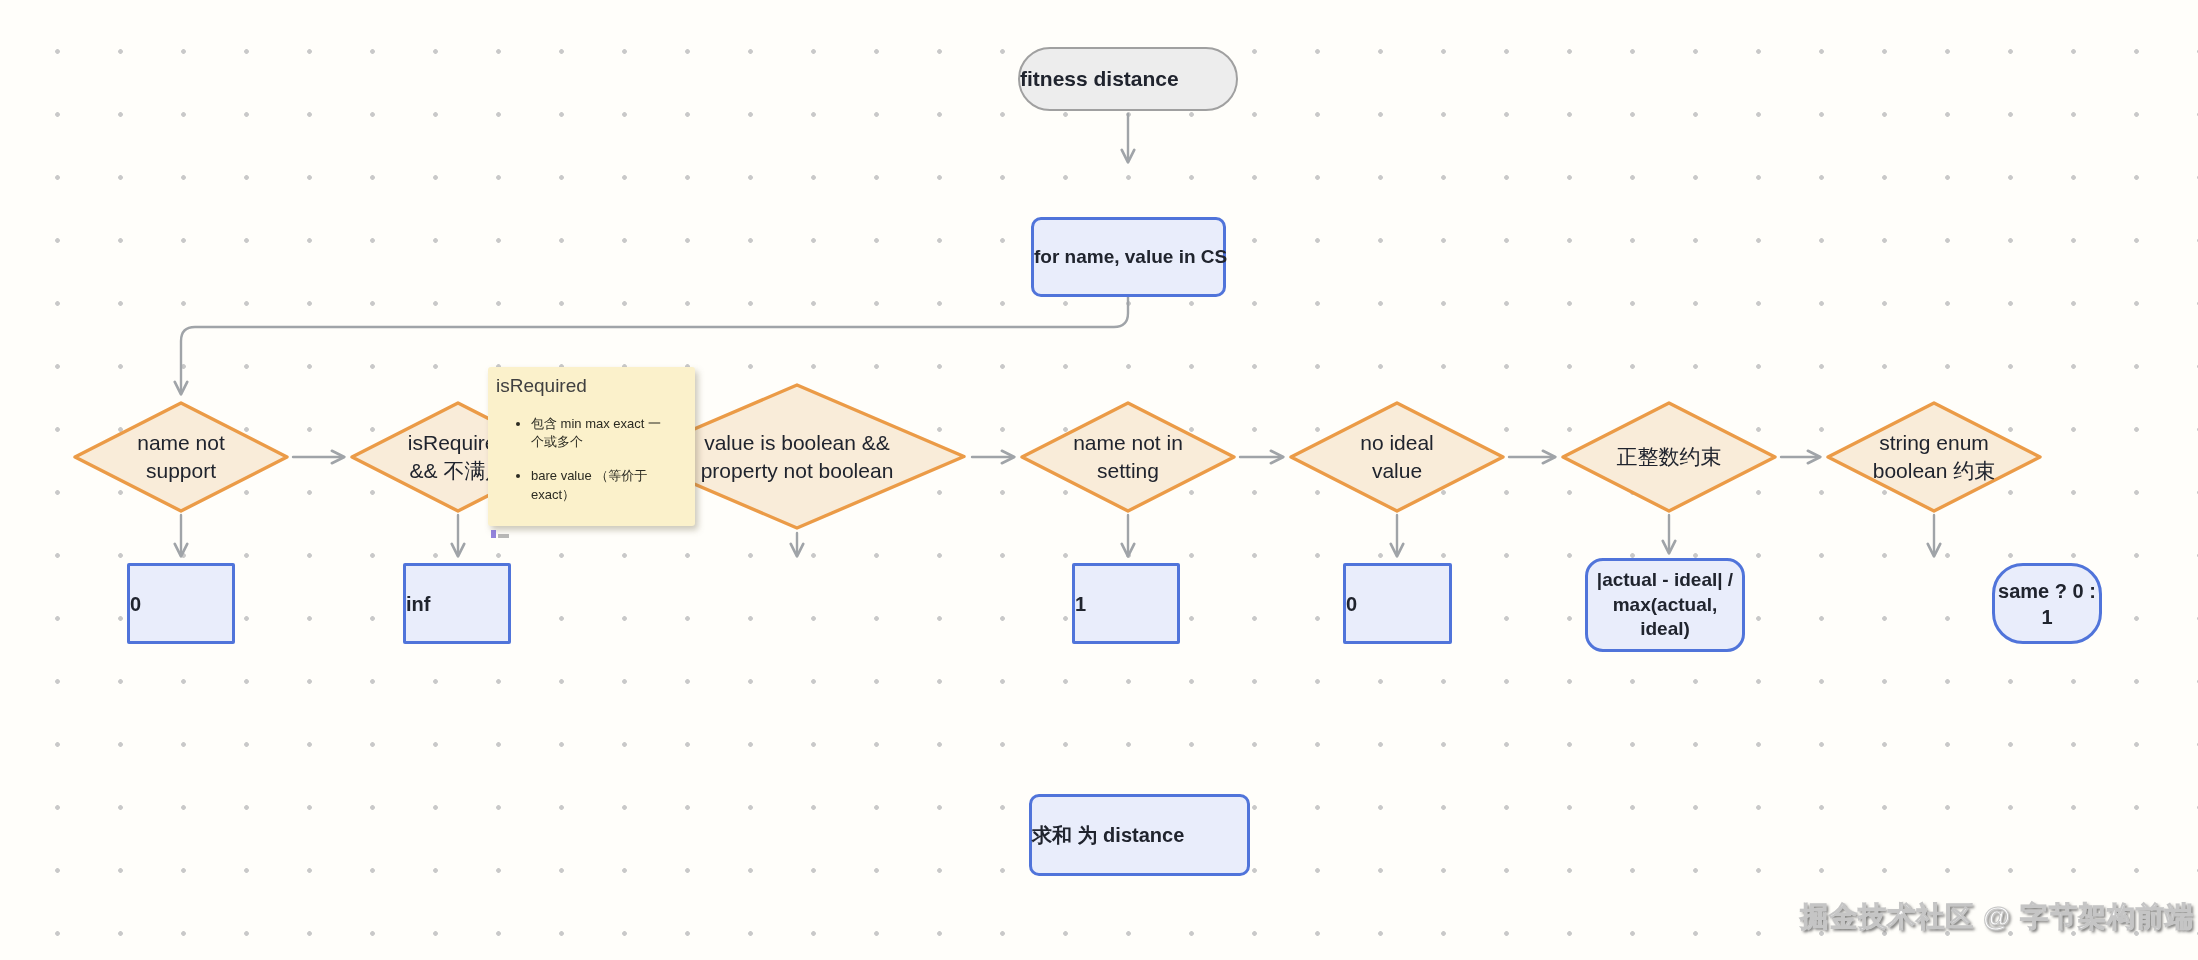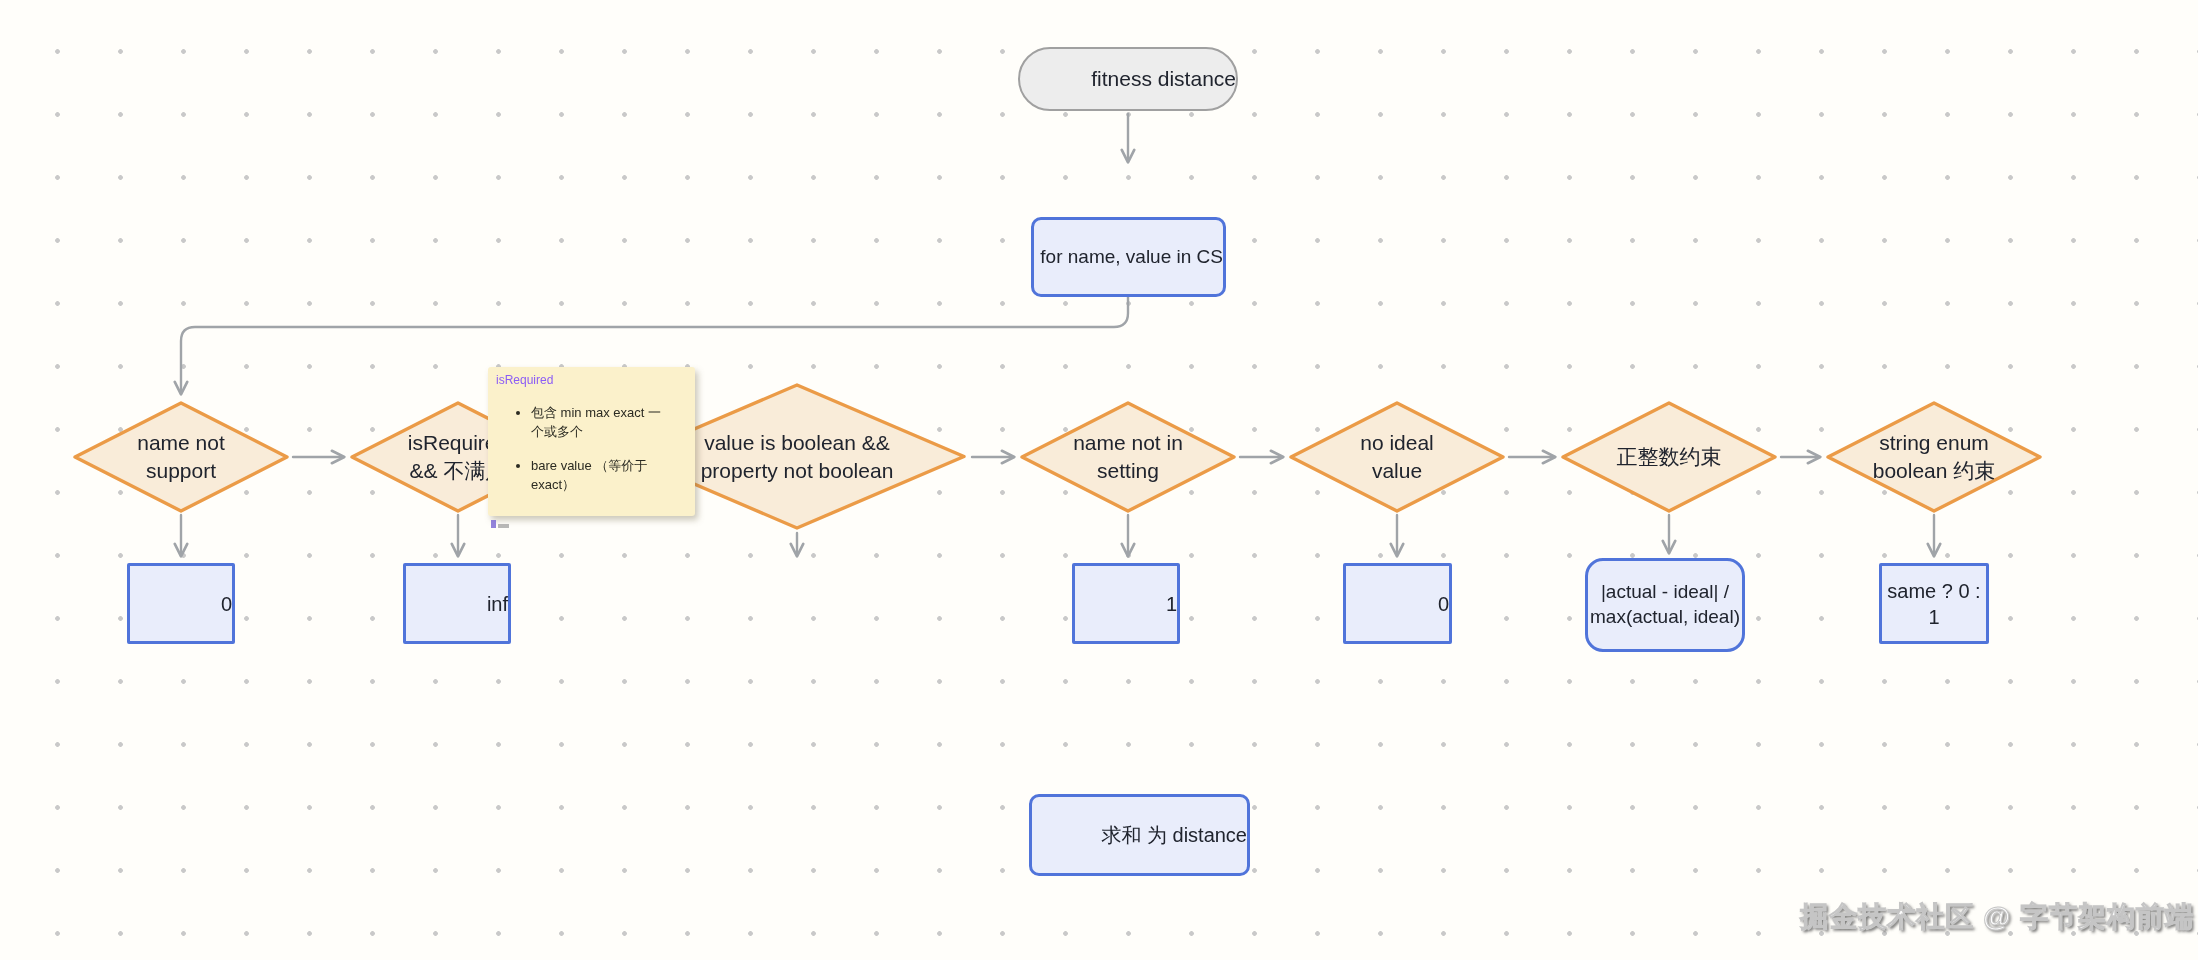--- a/index.html
+++ b/index.html
@@ -11,21 +11,21 @@
     position:relative;
     width:2198px;height:960px;
     overflow:hidden;
     background-color:#fffefa;
     background-image:radial-gradient(circle,#c9c9c9 2px,transparent 2.7px);
     background-size:63px 63px;
     background-position:26px 20px;
     color:#20242e;
   }
   .edges{position:absolute;left:0;top:0;width:2198px;height:960px;pointer-events:none;}
-  .node{position:absolute;display:flex;align-items:center;justify-content:flex-end;text-align:center;box-sizing:border-box;}
+  .node{position:absolute;display:flex;align-items:center;justify-content:flex-start;text-align:center;box-sizing:border-box;font-weight:bold;}
   .pill{
     background:#ededed;border:2.5px solid #a0a0a0;border-radius:34px;
     font-size:21px;
   }
   .bluebox{
     background:#e9edfb;border:3px solid #5074da;border-radius:10px;
     font-size:19px;white-space:nowrap;
   }
   .resultbox{
     background:#e9edfb;border:3px solid #5074da;border-radius:2px;
@@ -37,21 +37,21 @@
     position:absolute;left:0;top:0;width:100%;height:100%;
     display:flex;align-items:center;justify-content:center;text-align:center;
     font-size:21px;line-height:1.33;
   }
   .note{
     position:absolute;left:488px;top:367px;width:207px;box-sizing:border-box;
     background:#fbf1cb;border-radius:3px;padding:5px 10px 6px 8px;
     box-shadow:3px 4px 6px rgba(110,100,70,.35);
     font-size:13.5px;line-height:1.45;color:#2b2b22;z-index:5;
   }
-  .note-title{font-size:12px;color:#8b5cf6;}
+  .note-title{font-size:19px;color:#404040;}
   .note ul{margin:1px 0 0 0;padding-left:20px;}
   .note li{margin:15px;padding:0;font-size:13px;}
   .note-handle{position:absolute;left:3px;bottom:-12px;display:flex;gap:2px;align-items:flex-end;}
   .note-handle .h1{display:inline-block;width:5px;height:8px;background:#6f5bd0;opacity:.75;}
   .note-handle .h2{display:inline-block;width:11px;height:4px;background:#9a9a9a;opacity:.7;}
   .watermark{
     position:absolute;right:4px;top:898px;
     font-size:28px;font-weight:700;letter-spacing:1px;
     color:#fdfdfd;
     -webkit-text-stroke:1px #c5c5c5;
@@ -168,21 +168,21 @@
   </div>
   <div class="node resultbox" style="left:1072px;top:563px;width:108px;height:81px;">
     <span>1</span>
   </div>
   <div class="node resultbox" style="left:1343px;top:563px;width:109px;height:81px;">
     <span>0</span>
   </div>
   <div class="node resultbox" style="left:1585px;top:558px;width:160px;height:94px;font-size:19px;border-radius:18px;">
     <span style="max-width:156px;display:inline-block;">|actual - ideal| / max(actual, ideal)</span>
   </div>
-  <div class="node resultbox" style="left:1879px;top:563px;width:110px;height:81px;">
+  <div class="node resultbox" style="left:1992px;top:563px;width:110px;height:81px;border-radius:31px;">
     <span>same ? 0 : 1</span>
   </div>
 
   <div class="node bluebox" style="left:1029px;top:794px;width:221px;height:82px;font-size:20px;">
     <span>求和 为 distance</span>
   </div>
 
   <div class="note">
     <div class="note-title">isRequired</div>
     <ul>

